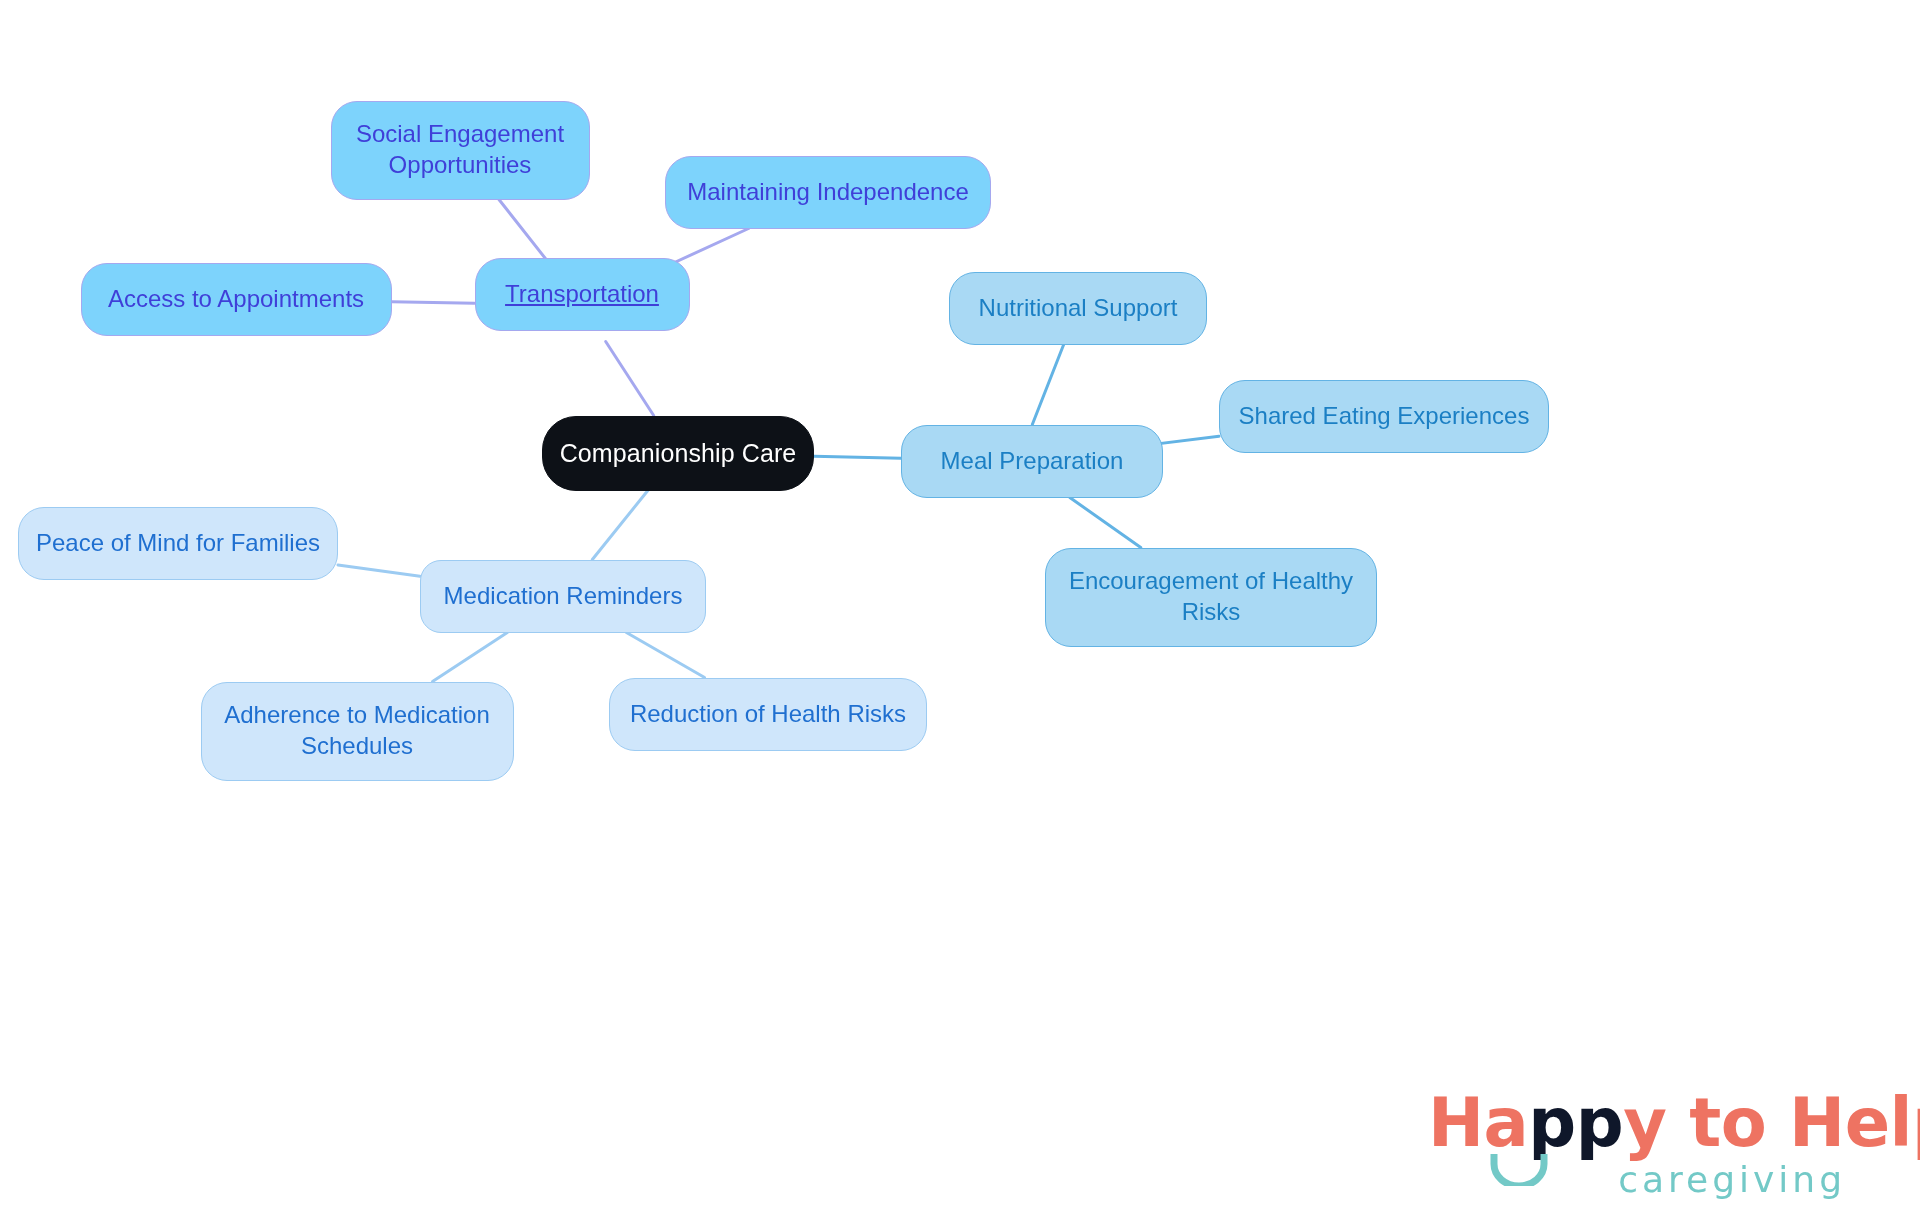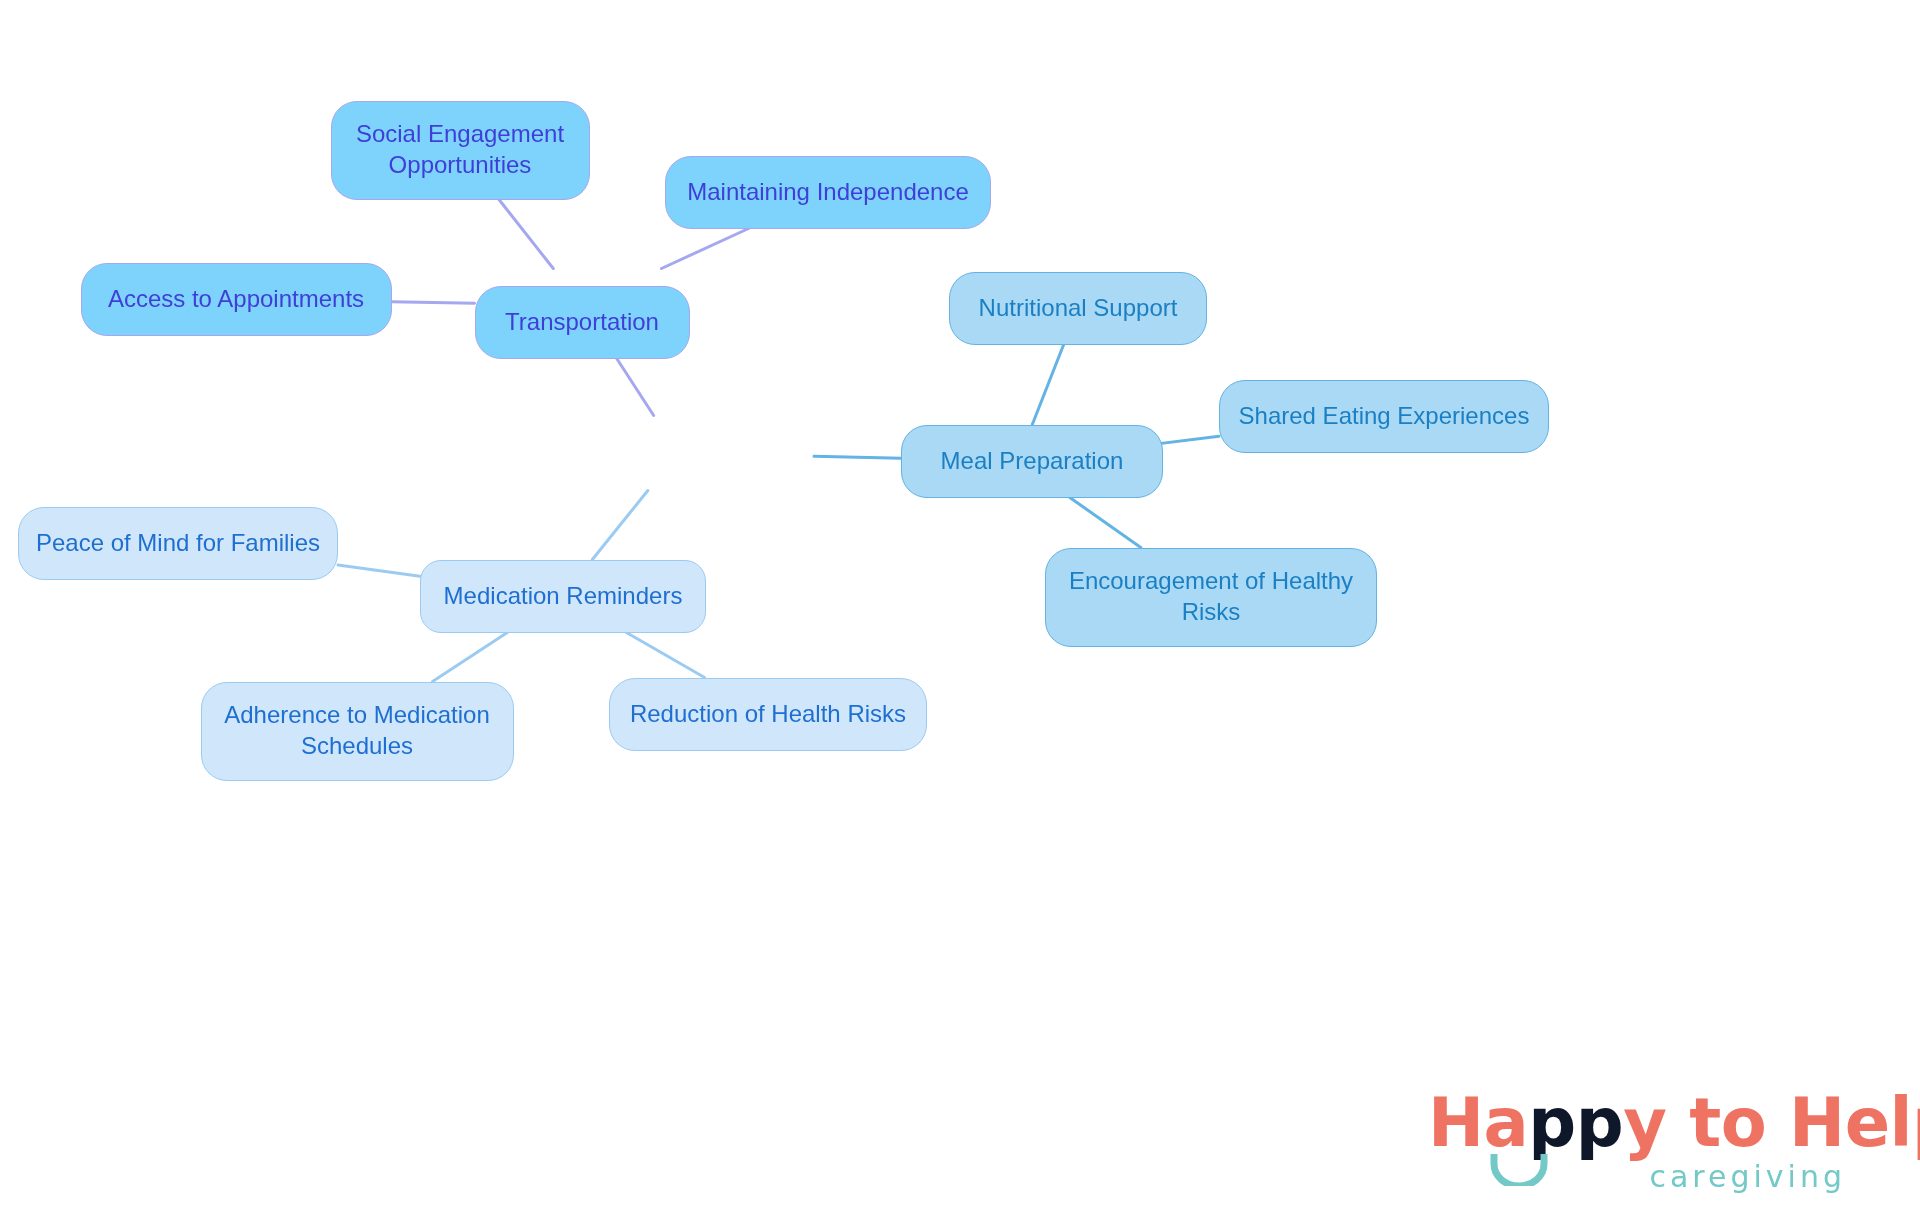--- a/index.html
+++ b/index.html
@@ -96,21 +96,21 @@
     white-space: nowrap;
     line-height: 1;
     font-family: "DejaVu Sans", sans-serif;
   }
   .logo-coral { color: #ee7362; }
   .logo-teal  { color: #0f172a; }
   .logo-sub {
     position: absolute;
     right: 2px;
     top: 72px;
-    font-size: 30px;
+    font-size: 36px;
     letter-spacing: 4px;
     color: #73c9c7;
     white-space: nowrap;
     line-height: 1;
     font-family: "DejaVu Sans", sans-serif;
   }
   #logo-smile {
     position: absolute;
     left: 62px;
     top: 62px;
@@ -131,22 +131,23 @@
       <line x1="814" y1="456.2" x2="901" y2="458.2470588235294" stroke="#63b3e4" stroke-width="3" stroke-linecap="round"></line>
       <line x1="1032.313725490196" y1="424.5" x2="1063.686274509804" y2="344.5" stroke="#63b3e4" stroke-width="3" stroke-linecap="round"></line>
       <line x1="1135" y1="446.61475409836066" x2="1219" y2="436.28688524590166" stroke="#63b3e4" stroke-width="3" stroke-linecap="round"></line>
       <line x1="1069.797794117647" y1="497.5" x2="1140.7536764705883" y2="547.5" stroke="#63b3e4" stroke-width="3" stroke-linecap="round"></line>
       <line x1="647.8426573426574" y1="490.5" x2="592.3531468531469" y2="559.5" stroke="#9ccbf2" stroke-width="3" stroke-linecap="round"></line>
       <line x1="420" y1="576.3142857142857" x2="338" y2="565.025974025974" stroke="#9ccbf2" stroke-width="3" stroke-linecap="round"></line>
       <line x1="507.3037037037037" y1="632.5" x2="432.5333333333333" y2="681.5" stroke="#9ccbf2" stroke-width="3" stroke-linecap="round"></line>
       <line x1="626.4110169491526" y1="632.5" x2="704.5889830508474" y2="677.5" stroke="#9ccbf2" stroke-width="3" stroke-linecap="round"></line>
     </svg>
 
+  <div class="node root" style="width: 272px; height: 75px; left: 542px; top: 415.5px;">Companionship Care</div>
 
-  <div class="node purple" style="width: 215px; height: 73px; left: 474.5px; top: 286px;">Transportation</div>
+  <div class="node purple" style="width: 215px; height: 73px; left: 474.5px; top: 258px; text-decoration: underline;">Transportation</div>
   <div class="node purple" style="width: 259px; height: 99px; left: 330.5px; top: 100.5px;">Social Engagement
 Opportunities</div>
   <div class="node purple" style="width: 326px; height: 73px; left: 665px; top: 155.5px;">Maintaining Independence</div>
   <div class="node purple" style="width: 311px; height: 73px; left: 80.5px; top: 262.5px;">Access to Appointments</div>
 
   <div class="node blue-a" style="width: 262px; height: 73px; left: 901px; top: 424.5px;">Meal Preparation</div>
   <div class="node blue-a" style="width: 258px; height: 73px; left: 949px; top: 271.5px;">Nutritional Support</div>
   <div class="node blue-a" style="width: 330px; height: 73px; left: 1219px; top: 379.5px;">Shared Eating Experiences</div>
   <div class="node blue-a" style="width: 332px; height: 99px; left: 1045px; top: 547.5px;">Encouragement of Healthy
 Risks</div>

